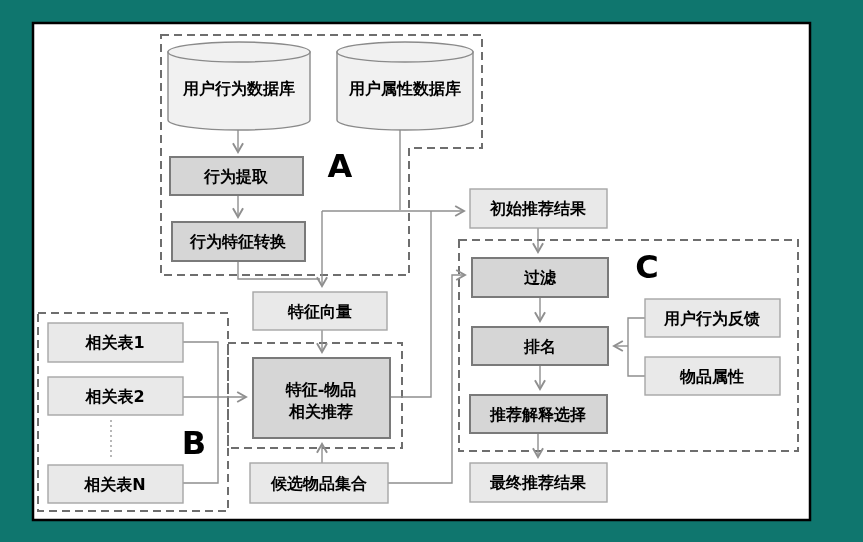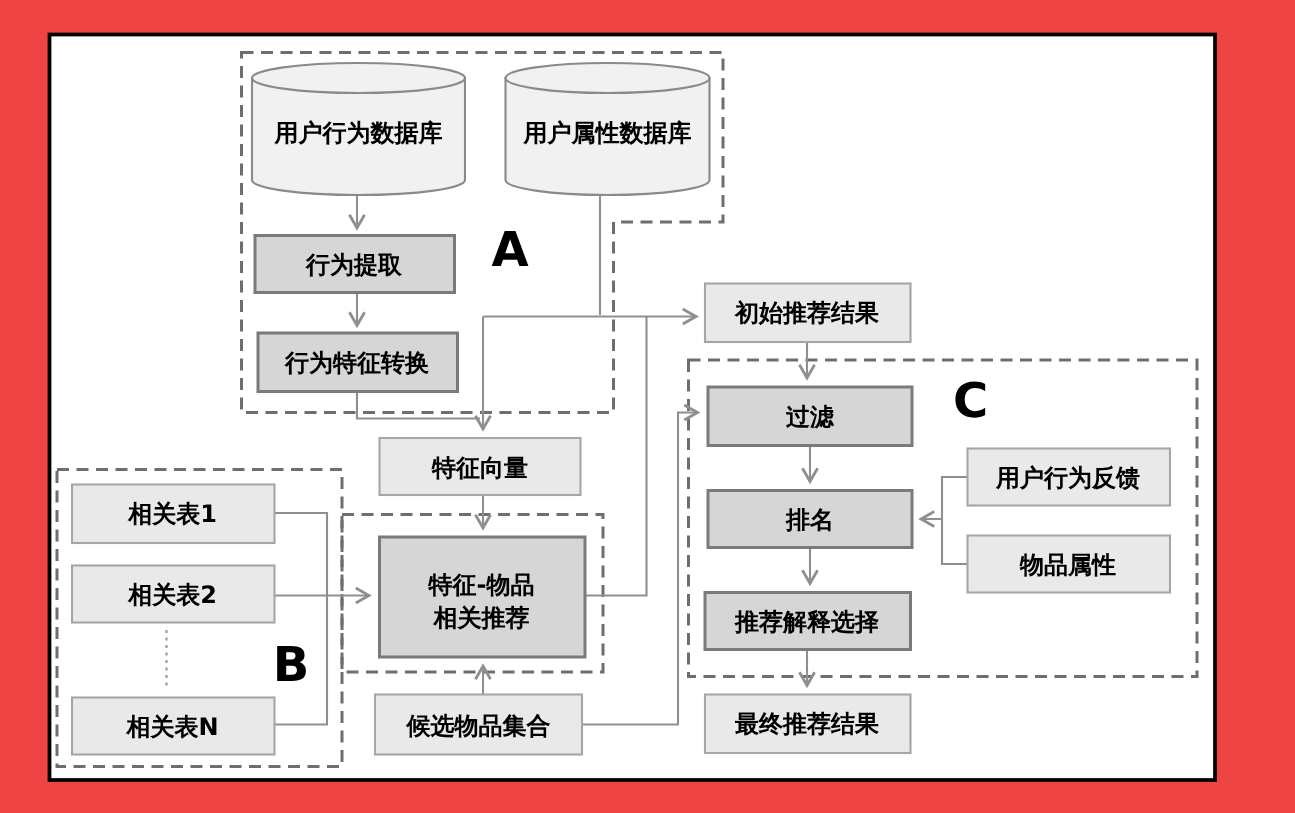--- a/index.html
+++ b/index.html
@@ -1,16 +1,16 @@
 <!DOCTYPE html>
 <html><head>
 <meta charset="utf-8">
 <style>
   html,body{margin:0;padding:0;background:#ffffff;}
-  .canvas{position:relative;width:863px;height:542px;background:#ef4444;overflow:hidden;
+  .canvas{position:relative;width:863px;height:542px;background:#0f766e;overflow:hidden;
           font-family:"DejaVu Sans",sans-serif;}
   svg{position:absolute;left:0;top:0;}
   .nlabel{font-family:"DejaVu Sans",sans-serif;font-size:16px;font-weight:700;}
   .rlabel{font-family:"DejaVu Sans",sans-serif;font-size:32px;font-weight:700;}
   .edge{fill:none;stroke-width:1.4;}
   .dashedge{fill:none;stroke-width:2;stroke-dasharray:8 5;}
   .boxP{stroke-width:2;}
   .boxD{stroke-width:1.4;}
 </style>
 </head>

